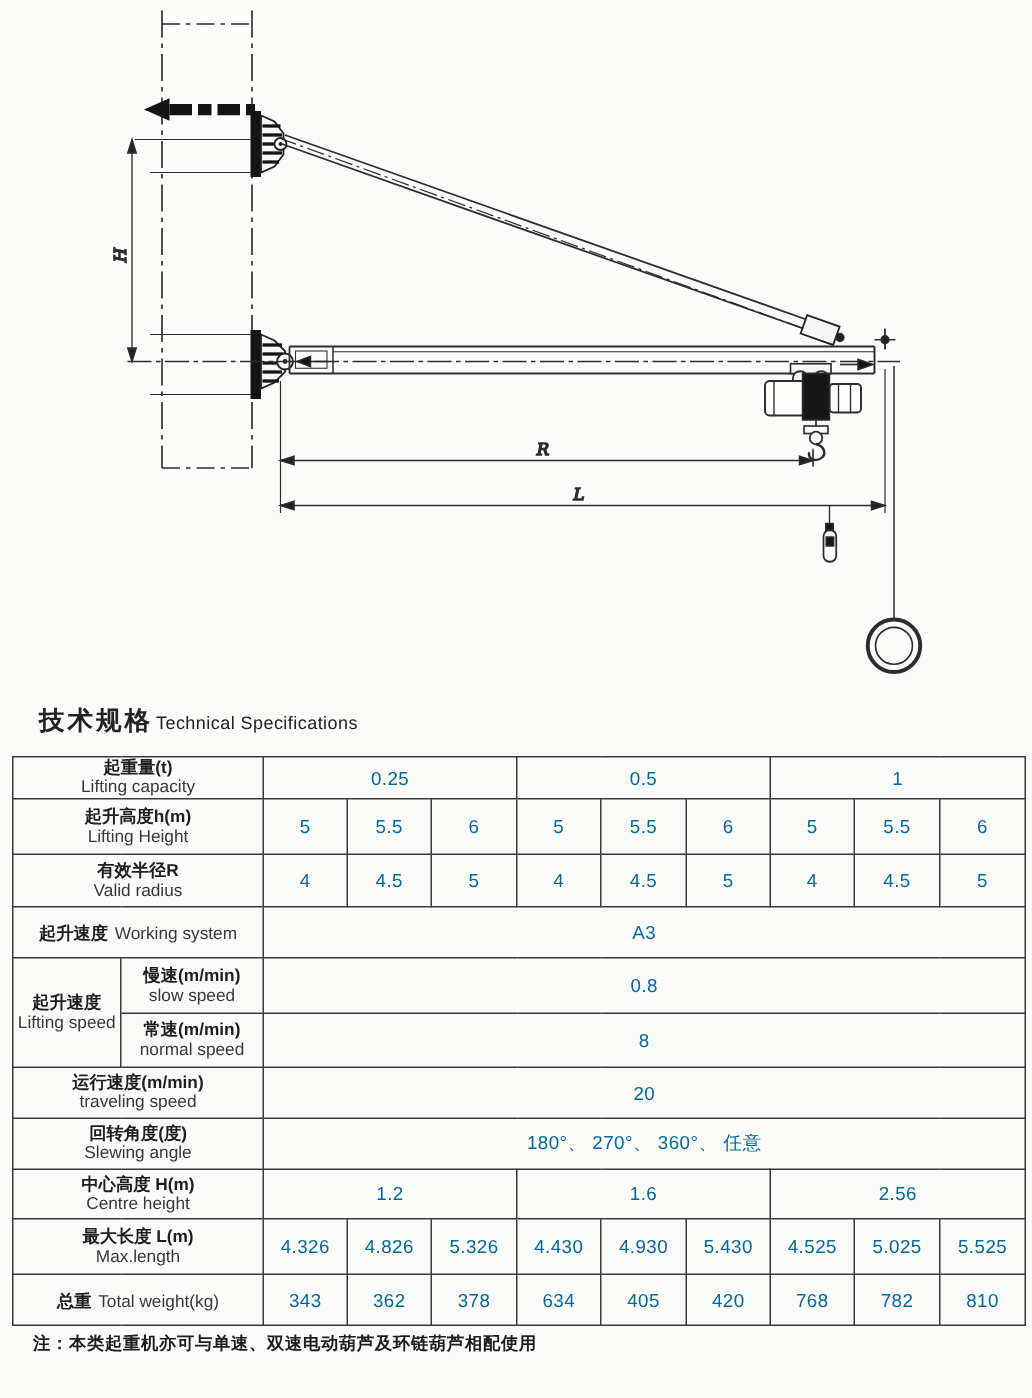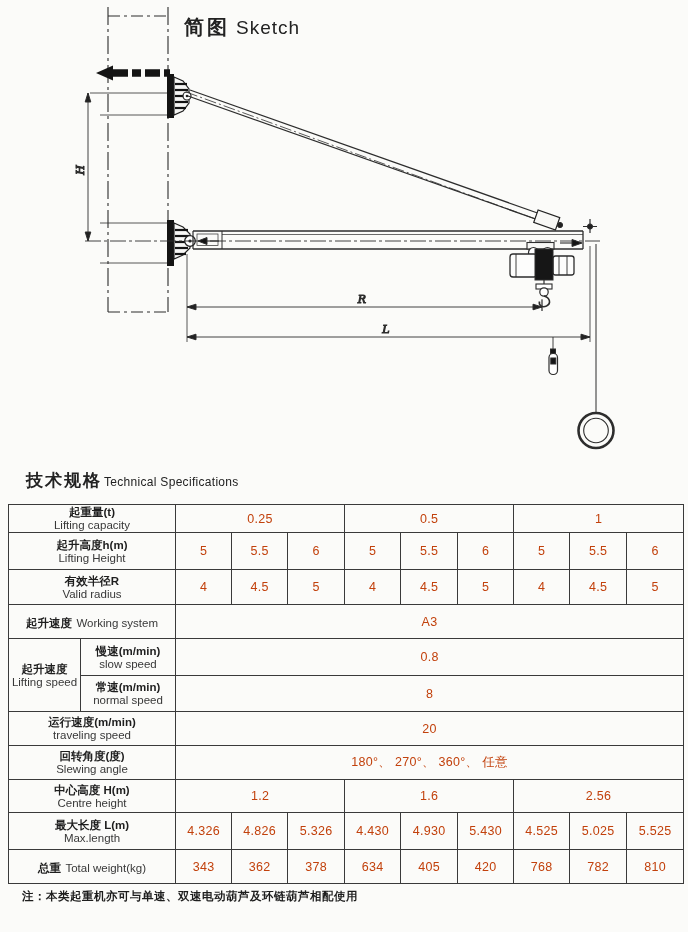--- a/index.html
+++ b/index.html
@@ -30,21 +30,21 @@
     width:675px;margin:12px 0 0 8px;
     border:1.6px solid #3a3a3a;
   }
   table.spec td{
     border:1px solid #3a3a3a;
     text-align:center;vertical-align:middle;padding:0;
   }
   .spec .label .cn{font-weight:700;font-size:11.5px;line-height:14px;color:#1e1e1e;}
   .spec .label .en{font-size:11.5px;line-height:13px;color:#383838;}
   .spec .label .cn.inline,.spec .label .en.inline{display:inline;}
-  .spec .val{font-size:12.5px;color:#c2410c;letter-spacing:.3px;}
+  .spec .val{font-size:12.5px;color:#0369a1;letter-spacing:.3px;}
   
   .notes{margin:5px 0 0 22px;}
   .note-cn{font-size:11.5px;font-weight:700;line-height:14px;color:#1d1d1d;letter-spacing:.5px;}
   .note-en{font-size:11.5px;line-height:14px;color:#333;}
 </style>
 </head>
 <body>
 
 <div class="sketch-area">
   <svg width="688" height="460" viewBox="0 0 688 460">
@@ -172,23 +172,20 @@
 
     <g class="ln">
       <line x1="590" y1="246" x2="590" y2="342" stroke-width="0.8"></line>
       <line x1="187" y1="337" x2="590" y2="337" stroke-width="0.9"></line>
       <polygon points="187,337 196,334.2 196,339.8" fill="#222"></polygon>
       <polygon points="590,337 581,334.2 581,339.8" fill="#222"></polygon>
       <text class="dim-label" x="386" y="333" text-anchor="middle">L</text>
     </g>
   </svg>
 
-  <div class="sketch-title">
-    <span class="cn">简图</span><span class="en">Sketch</span>
-  </div>
 </div>
 
 <div class="spec-heading">
   <span class="cn">技术规格</span><span class="en">Technical Specifications</span>
 </div>
 
 <table class="spec">
   <colgroup>
     <col style="width:72px">
       <col style="width:95px">

